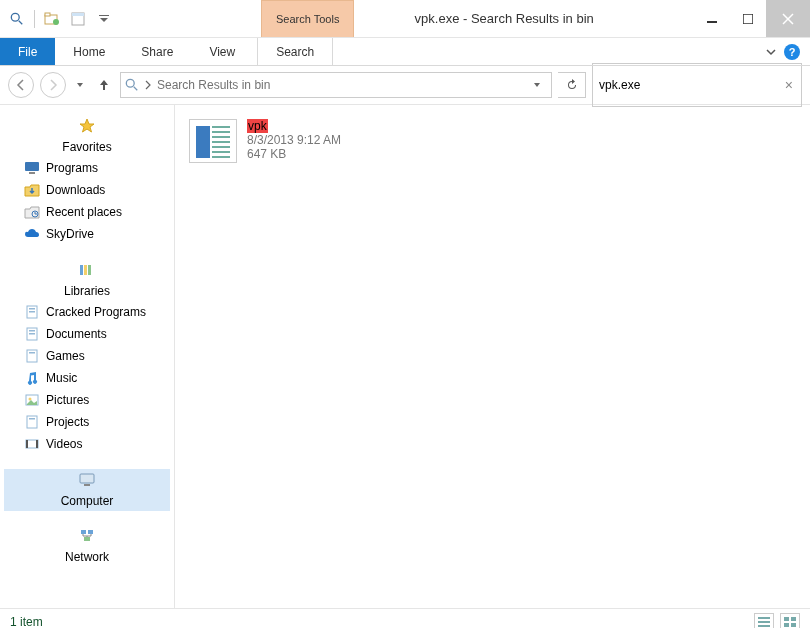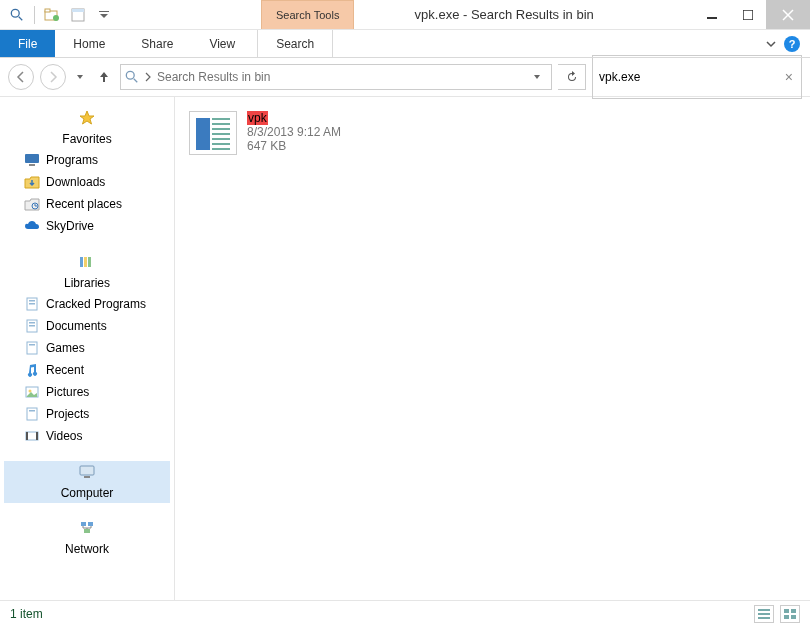--- a/index.html
+++ b/index.html
@@ -1,19 +1,19 @@
 <!DOCTYPE html>
 <html><head>
 <meta charset="utf-8">
 <style>
 * { box-sizing: border-box; margin: 0; padding: 0; font-family: "Segoe UI", Tahoma, sans-serif; font-size: 12px; }
 html, body { width: 810px; height: 628px; background: #fff; overflow: hidden; }
 
 
-.titlebar { height: 30px; display: flex; align-items: stretch; background: #fff; border-bottom: 1px solid #e5e5e5; }
+.titlebar { height: 38px; display: flex; align-items: stretch; background: #fff; border-bottom: 1px solid #e5e5e5; }
 .qat { display: flex; align-items: center; padding: 0 6px; gap: 4px; }
 .qat .icon-btn { width: 22px; height: 22px; display: flex; align-items: center; justify-content: center; cursor: pointer; }
 .qat .sep { width: 1px; height: 18px; background: #ccc; margin: 0 2px; }
 .contextual-tab { background: #f6c9a8; color: #333; font-size: 11px; display: flex; align-items: center; padding: 0 14px; border: 1px solid #e8b88f; border-bottom: none; margin-left: 140px; }
 .title-text { flex: 1; text-align: center; color: #333; display: flex; align-items: center; justify-content: center; font-size: 13px; padding-right: 40px; }
 .win-controls { display: flex; }
 .win-controls .wc { width: 36px; display: flex; align-items: center; justify-content: center; cursor: pointer; }
 .win-controls .wc.close { background: #c8c8c8; color: #fff; width: 44px; }
 
 
@@ -278,21 +278,21 @@
             </svg>
           </span>
           <span>Games</span>
         </div>
       <div class="nav-item">
           <span class="nav-icon">
             <svg width="14" height="14" viewBox="0 0 14 14">
               <path d="M5 2 L11 1 L11 9 A2 2 0 1 1 9 9 L9 4 L6 4.5 L6 10 A2 2 0 1 1 4 10 Z" fill="#3a8ed8"></path>
             </svg>
           </span>
-          <span>Recent</span>
+          <span>Music</span>
         </div>
       <div class="nav-item">
           <span class="nav-icon">
             <svg width="14" height="14" viewBox="0 0 14 14">
               <rect x="1" y="2" width="12" height="10" fill="#fff" stroke="#94b8d6"></rect>
               <circle cx="5" cy="6" r="1.5" fill="#f3d06a"></circle>
               <path d="M2 11 L6 7 L9 10 L12 8 L12 12 L2 12 Z" fill="#8bc48b"></path>
             </svg>
           </span>
           <span>Pictures</span>

